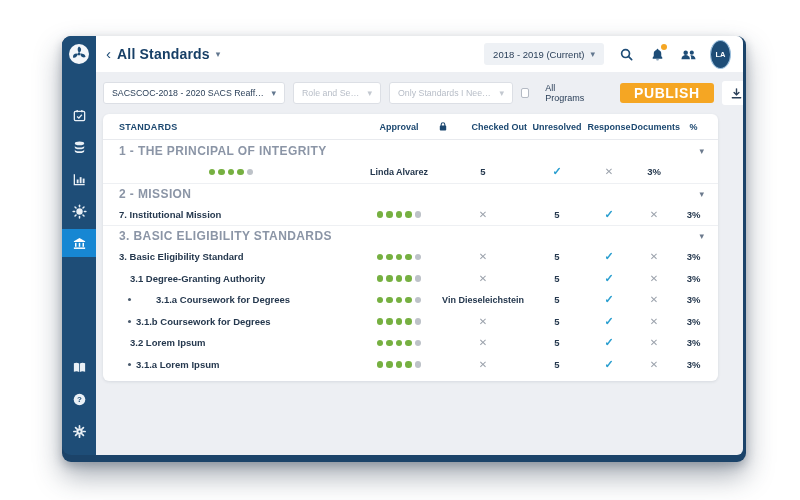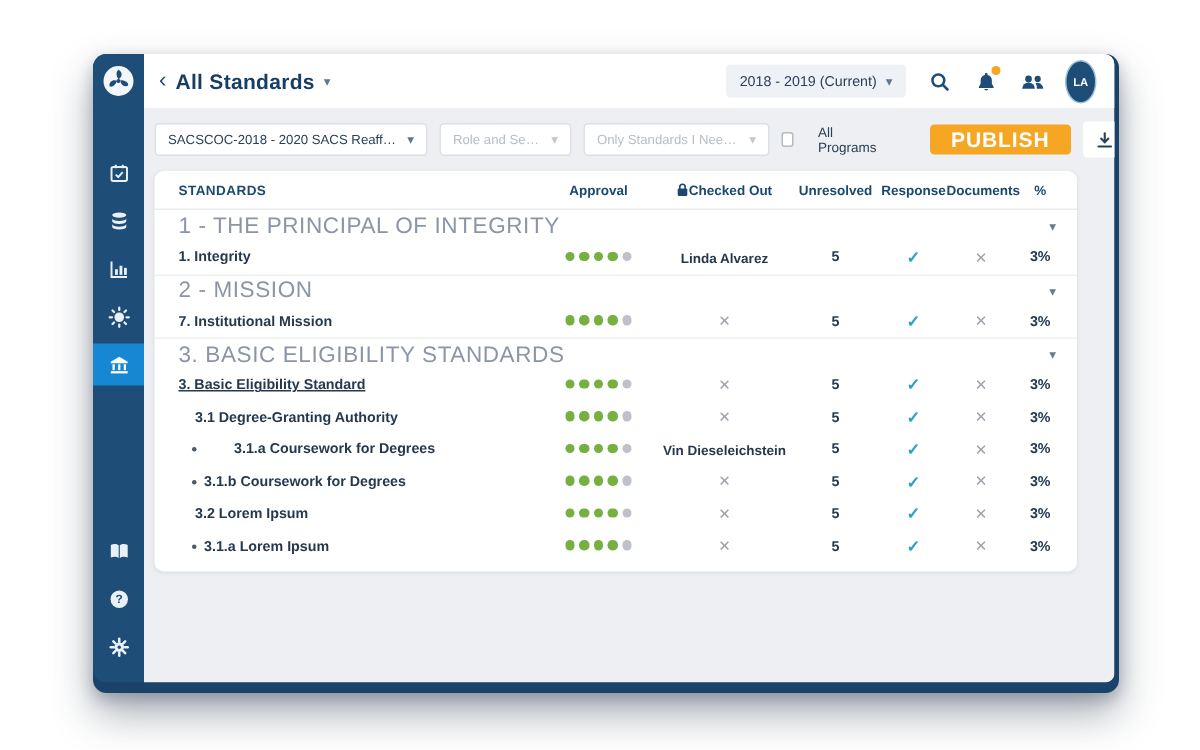--- a/index.html
+++ b/index.html
@@ -45,24 +45,24 @@
   .publish-btn { margin-left:26px; background:#f5a623; color:#fff; border:none; border-radius:3px; height:20px; padding:0 14px; font-size:14px; font-weight:bold; letter-spacing:.6px; cursor:pointer; font-family:"Liberation Sans",sans-serif; }
   .actions-box { margin-left:auto; background:#fff; border-radius:3px; height:24px; display:flex; align-items:center; padding:0 8px; gap:12px; }
   .actions-box .icon-btn { width:14px; height:14px; }
 
   
   .card { margin:4px 25px 0 7px; background:#fff; border-radius:6px; box-shadow:0 1px 3px rgba(60,70,90,.12); overflow:hidden; padding-bottom:6px; }
   .trow { display:grid; grid-template-columns:256px 80px 88px 60px 44px 46px 33px; align-items:center; padding-right:4px; }
   .thead { height:26px; border-bottom:1px solid #e8eaee; }
   .th { font-size:9px; font-weight:bold; color:#1c4870; text-align:center; white-space:nowrap; }
   .th-standards { text-align:left; padding-left:16px; letter-spacing:.3px; }
-  .th-checked { display:flex; align-items:center; justify-content:center; gap:0; }
+  .th-checked { display:flex; align-items:center; justify-content:space-between; gap:0; }
   .row-section { height:21px; border-top:1px solid #eef0f3; display:flex; align-items:center; padding:0 14px 0 16px; cursor:pointer; }
   .row-section:first-of-type { border-top:none; }
-  .section-label { font-size:15px; font-weight:normal; color:#8b95a6; letter-spacing:.4px; flex:1; }
+  .section-label { font-size:12px; font-weight:bold; color:#8b95a6; letter-spacing:.4px; flex:1; }
   .section-chevron { color:#6b7a8d; font-size:9px; cursor:pointer; }
   .row-standard { height:21.5px; cursor:pointer; }
   .cell { text-align:center; font-size:9.5px; color:#25384e; white-space:nowrap; }
   .cell-name { text-align:left; display:flex; align-items:center; }
   .name-label { font-size:9.5px; font-weight:bold; color:#25384e; white-space:nowrap; }
   .bullet { width:3px; height:3px; border-radius:50%; background:#4a5a6d; margin-right:5px; flex-shrink:0; }
   .dots { display:inline-flex; gap:3px; align-items:center; justify-content:center; }
   .dot { width:6.5px; height:6.5px; border-radius:50%; }
   .dot-on { background:#76b041; }
   .dot-off { background:#bdc2c8; }
@@ -281,23 +281,20 @@
           <div class="th">Response</div>
           <div class="th">Documents</div>
           <div class="th">%</div>
         </div>
         <div id="table-body">
             <div class="row-section">
               <div class="section-label">1 - THE PRINCIPAL OF INTEGRITY</div>
               <div class="section-chevron">▾</div>
             </div>
             <div class="trow row-standard">
-              <div class="cell cell-name" style="padding-left: 16px;">
-                <div class="name-label">1. Integrity</div>
-              </div>
               <div class="cell"><div class="dots">
                   <div class="dot dot-on"></div>
                   <div class="dot dot-on"></div>
                   <div class="dot dot-on"></div>
                   <div class="dot dot-on"></div>
                   <div class="dot dot-off"></div>
                 </div></div>
               <div class="cell">
                 <div class="checked-name">Linda Alvarez</div>
               </div>
@@ -335,21 +332,21 @@
               <div class="cell">
                 <div class="x-glyph">✕</div>
               </div>
               <div class="cell pct">3%</div>
             </div>
             <div class="row-section">
               <div class="section-label">3. BASIC ELIGIBILITY STANDARDS</div>
               <div class="section-chevron">▾</div>
             </div>
             <div class="trow row-standard">
-              <div class="cell cell-name" style="padding-left: 16px; text-decoration: underline;">
+              <div class="cell cell-name" style="padding-left: 16px;">
                 <div class="name-label">3. Basic Eligibility Standard</div>
               </div>
               <div class="cell"><div class="dots">
                   <div class="dot dot-on"></div>
                   <div class="dot dot-on"></div>
                   <div class="dot dot-on"></div>
                   <div class="dot dot-on"></div>
                   <div class="dot dot-off"></div>
                 </div></div>
               <div class="cell">

